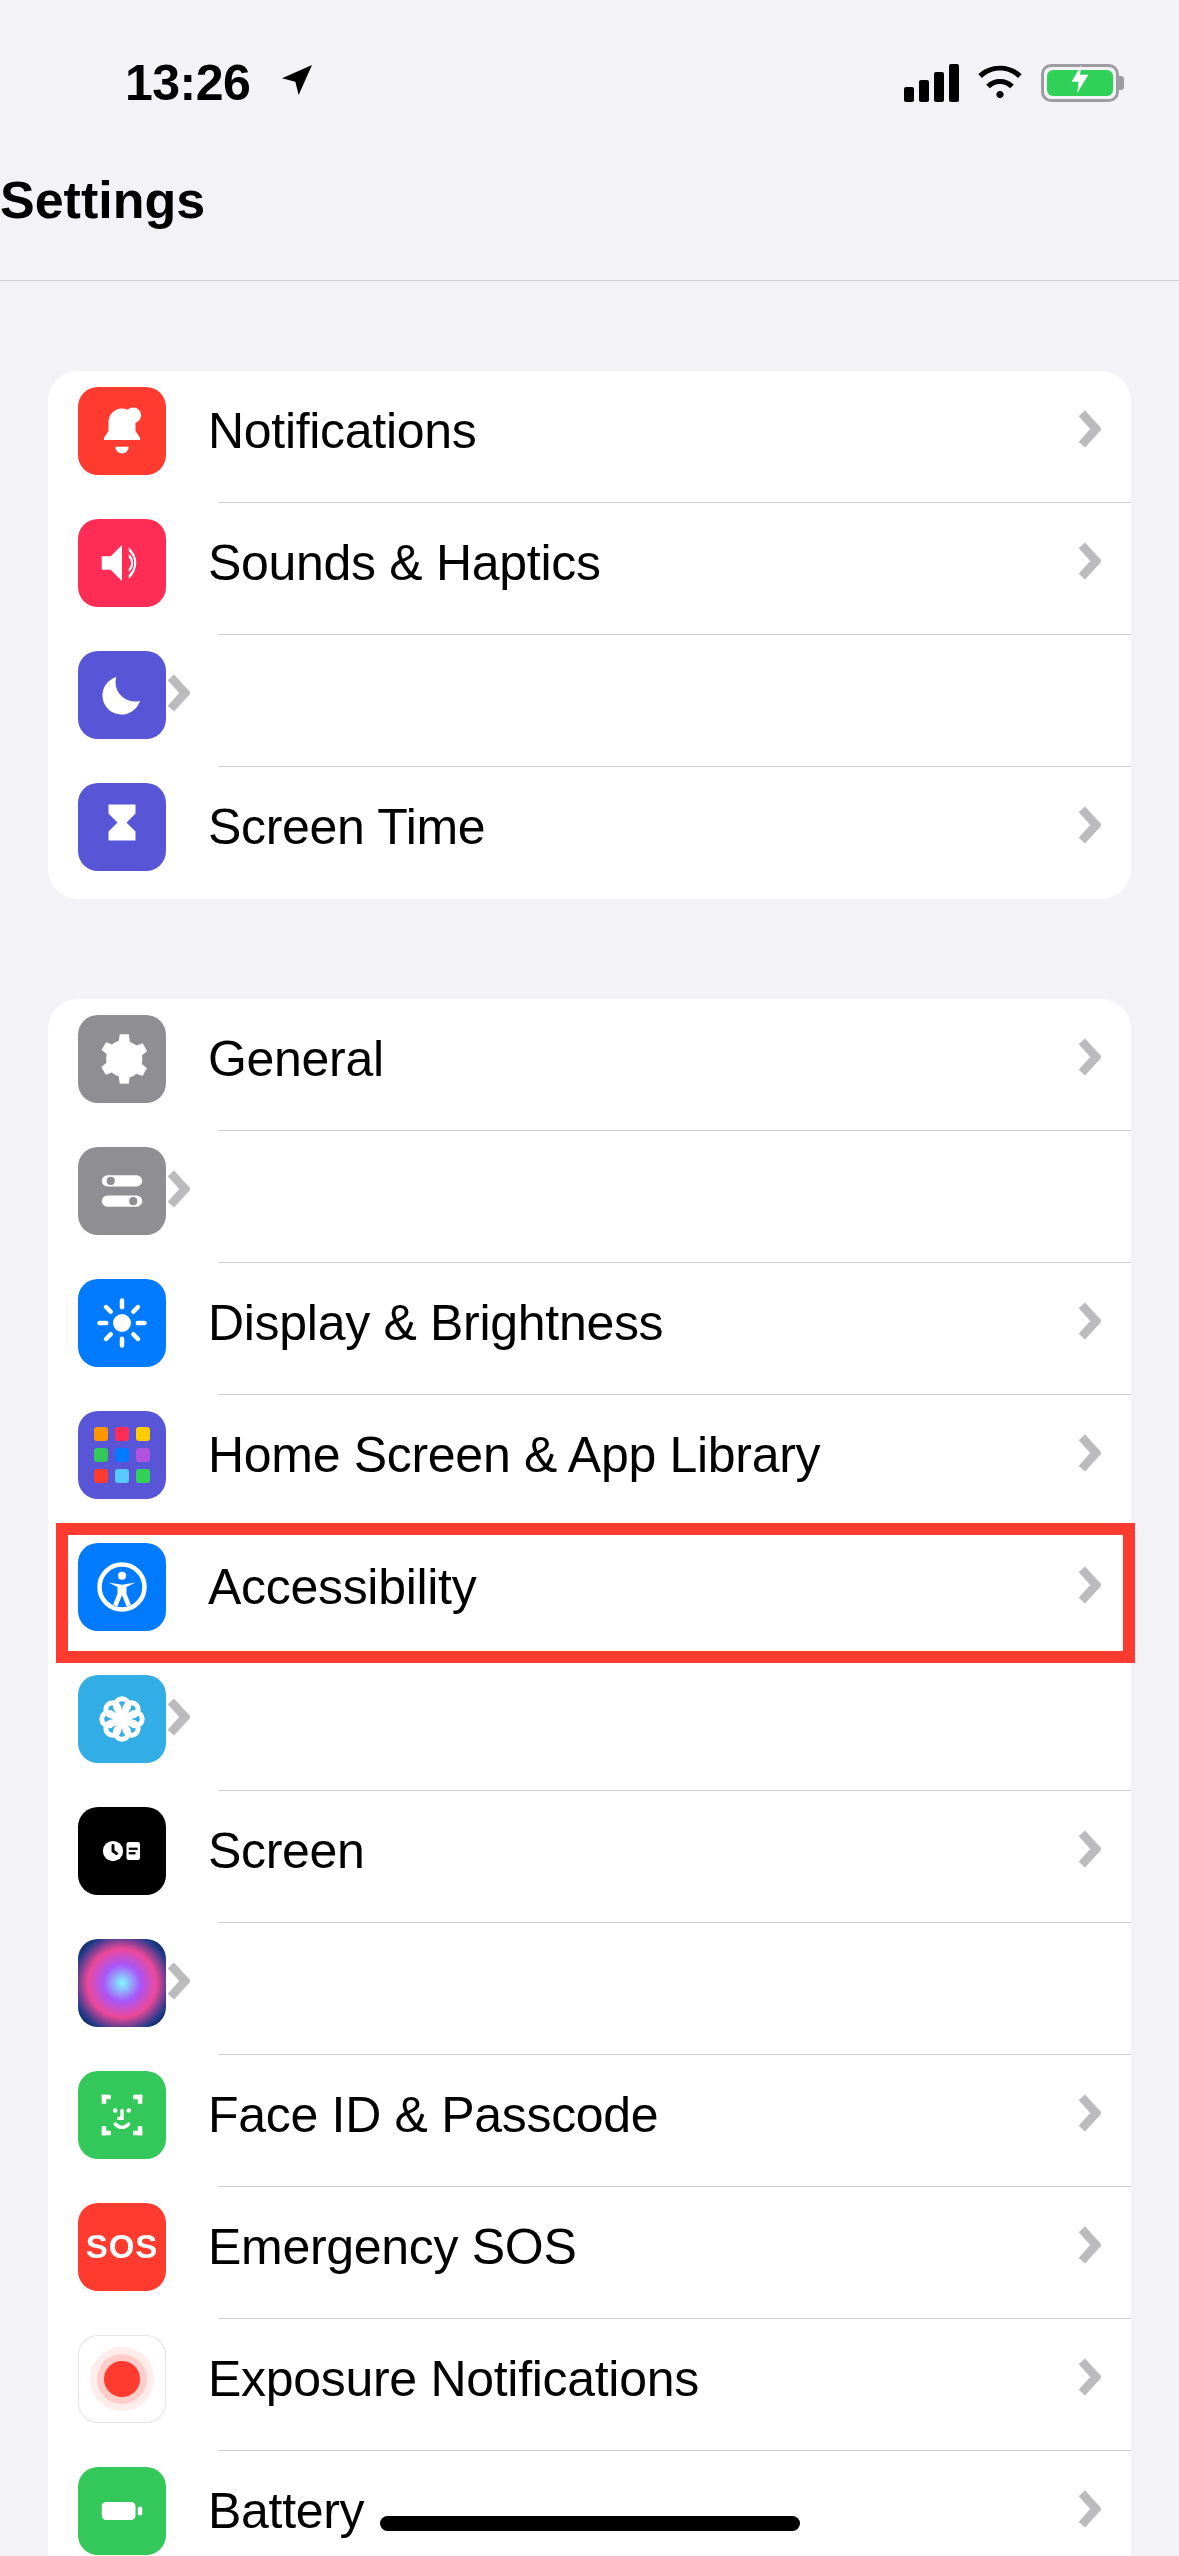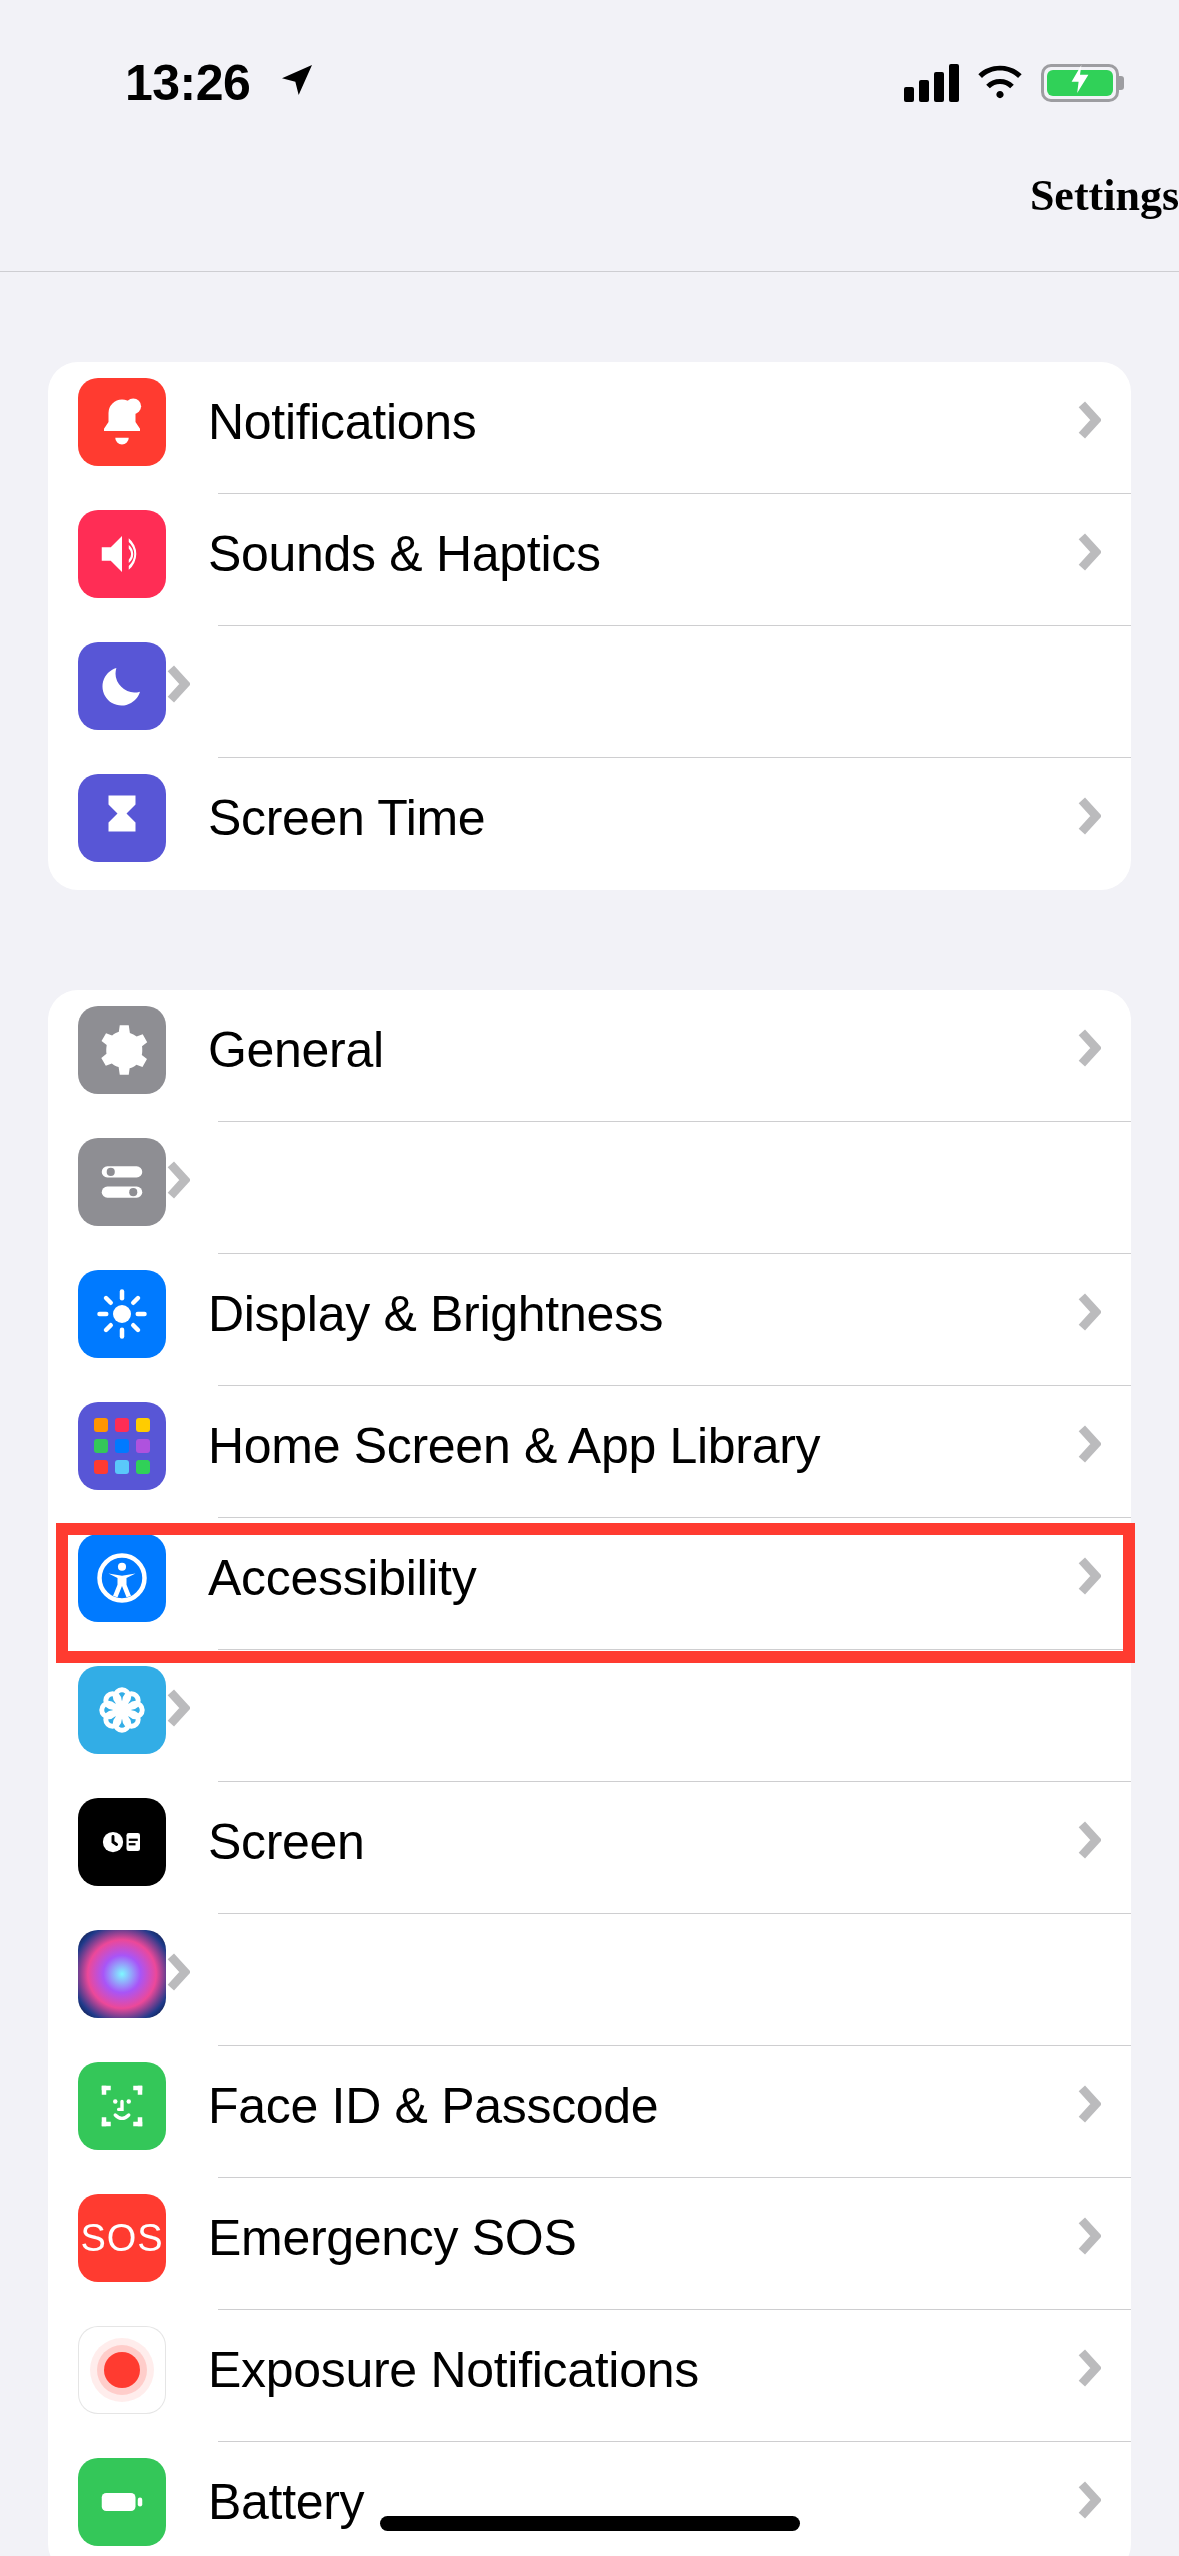--- a/index.html
+++ b/index.html
@@ -81,26 +81,25 @@
 }
 .battery-bolt{
   position:relative;
   color:#fff;
   font-size:26px;
   z-index:2;
 }
 
 
 .nav-title {
-  text-align:right;
-  font-size:44px;
+  text-align:left;
+  font-size:52px;
   font-weight:600;
   padding:40px 0 50px;
   border-bottom:1px solid rgba(0,0,0,0.15);
-  font-family:Liberation Serif, serif;
 }
 
 
 .scroll-area{
   padding: 0 48px;
 }
 .group{
   background:#fff;
   border-radius:30px;
   margin-top:100px;
@@ -196,21 +195,21 @@
 .apps-grid span:nth-child(5){background:#007aff}
 .apps-grid span:nth-child(6){background:#af52de}
 .apps-grid span:nth-child(7){background:#ff3b30}
 .apps-grid span:nth-child(8){background:#5ac8fa}
 .apps-grid span:nth-child(9){background:#30d158}
 .exposure-dot{
   width:36px;height:36px;border-radius:50%;
   background:#ff3b30;
   box-shadow: 0 0 0 7px rgba(255,59,48,0.18), 0 0 0 14px rgba(255,59,48,0.09);
 }
-.sos-text{font-size:38px;font-weight:400;letter-spacing:1px;}
+.sos-text{font-size:33px;font-weight:700;letter-spacing:1px;}
 </style>
 </head>
 <body>
 
 <div class="status-bar">
   <div class="status-left">
     <span>13:26</span>
     <span>
       <svg width="40" height="40" viewBox="0 0 24 24">
           <path d="M3 11 L21 3 L13 21 L11 13 Z" fill="#000"></path>

